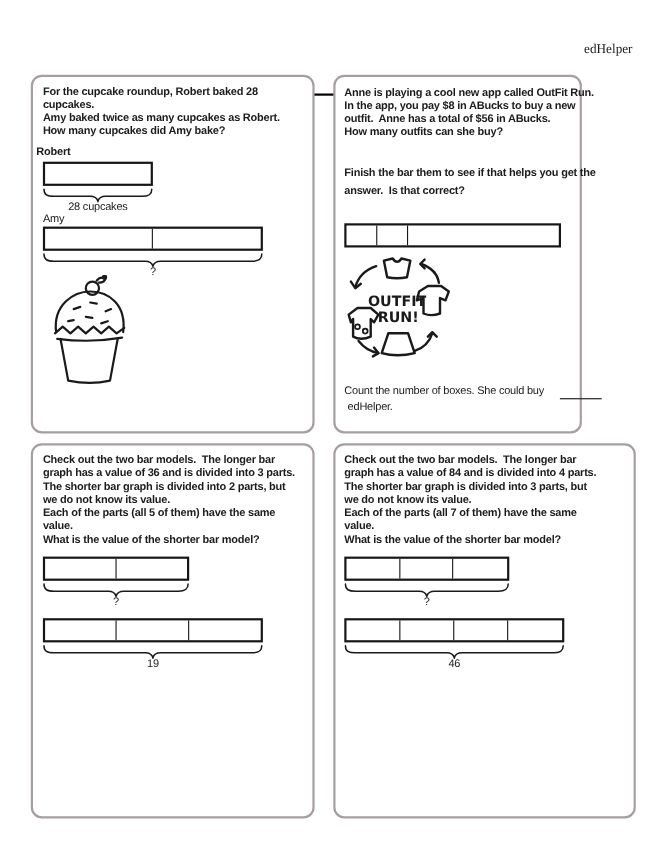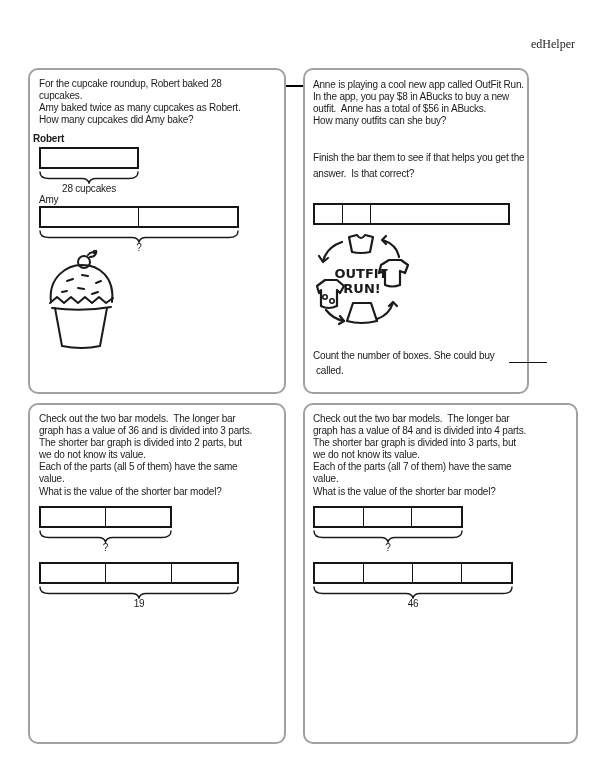--- a/index.html
+++ b/index.html
@@ -28,21 +28,21 @@
   .qbox {
     position:absolute; background:#fff;
     border:2px solid #a79f9f; border-radius:10px;
   }
   .q1 { left:28px;  top:68px;  width:258px; height:326px; }
   .q2 { left:303px; top:68px;  width:226px; height:326px; }
   .q3 { left:28px;  top:403px; width:258px; height:341px; }
   .q4 { left:303px; top:403px; width:275px; height:341px; }
   .qtext {
     position:absolute; font-size:10px; line-height:12.1px;
-    letter-spacing:-0.2px; white-space:pre-wrap; color:#1c1c1c;
+    letter-spacing:-0.2px; white-space:pre-wrap; color:#1c1c1c;font-weight:bold;
   }
   .bar-label { position:absolute; font-size:10px; letter-spacing:-0.2px; }
   .bar {
     position:absolute; display:flex; height:22px;
     border:2px solid #161616; background:#fff;
   }
   .bar i { display:block; height:100%; border-right:1.6px solid #161616; }
   .bar i:last-child { border-right:none; }
   .brace { position:absolute; }
   .brace-label {
@@ -140,21 +140,21 @@
     <path d="M73,3 L69,7 L73,11"></path>
     <text class="logo-text" x="48" y="45" text-anchor="middle" fill="#1a1a1a" stroke="none">OUTFIT</text>
     <text class="logo-text" x="49" y="60" text-anchor="middle" fill="#1a1a1a" stroke="none">RUN!</text>
   </svg>
 
   <div class="footer" style="left:8px; top:278px; width:260px;">
     <div class="footer-line1">
       <span>Count the number of boxes.  She could buy</span>
       <span class="blank"></span>
     </div>
-    <div class="footer-line2">called.</div>
+    <div class="footer-line2">edHelper.</div>
   </div>
 </section>
 
 <section class="qbox q3">
   <div class="qtext" style="left:9px; top:8px; width:242px;">Check out the two bar models.  The longer bar
 graph has a value of 36 and is divided into 3 parts.
 The shorter bar graph is divided into 2 parts, but
 we do not know its value.
 Each of the parts (all 5 of them) have the same
 value.

